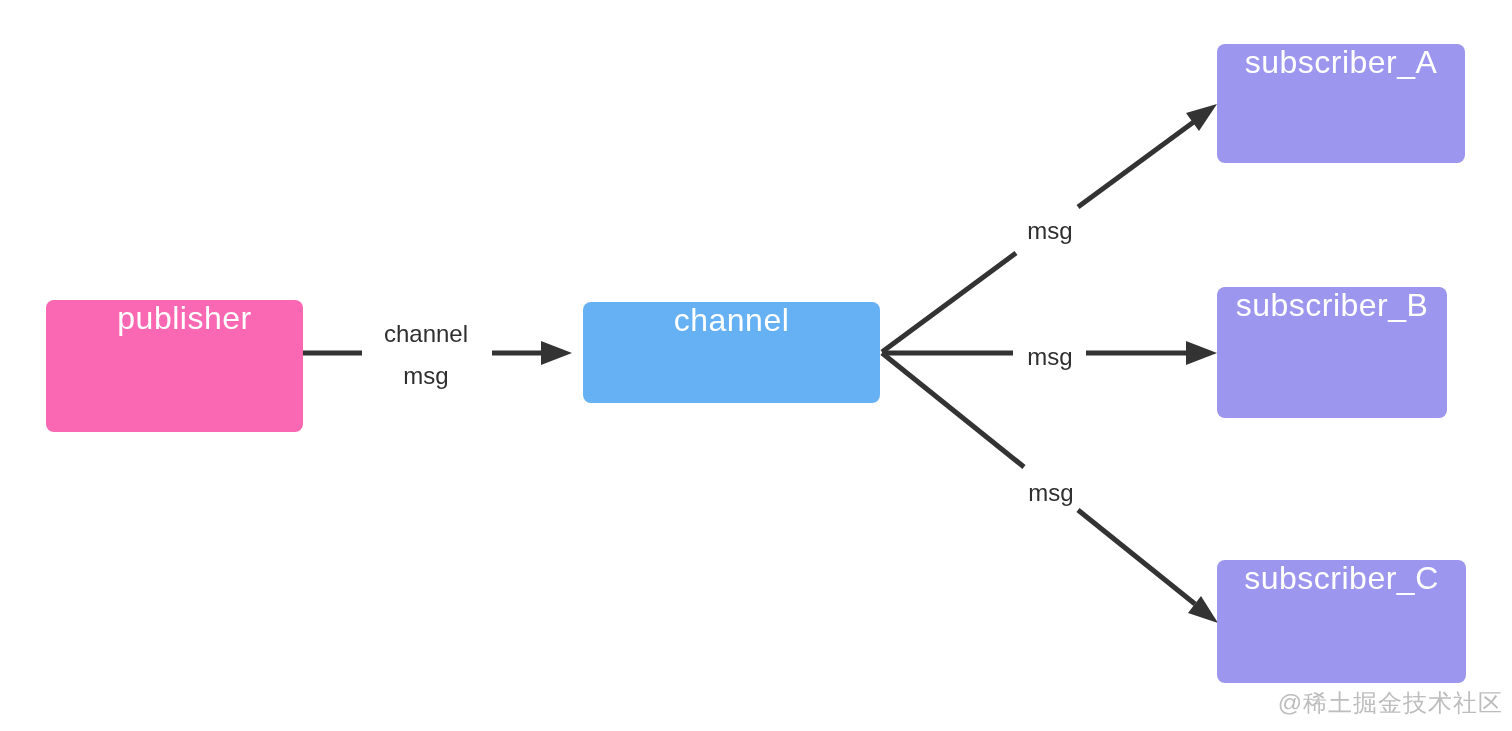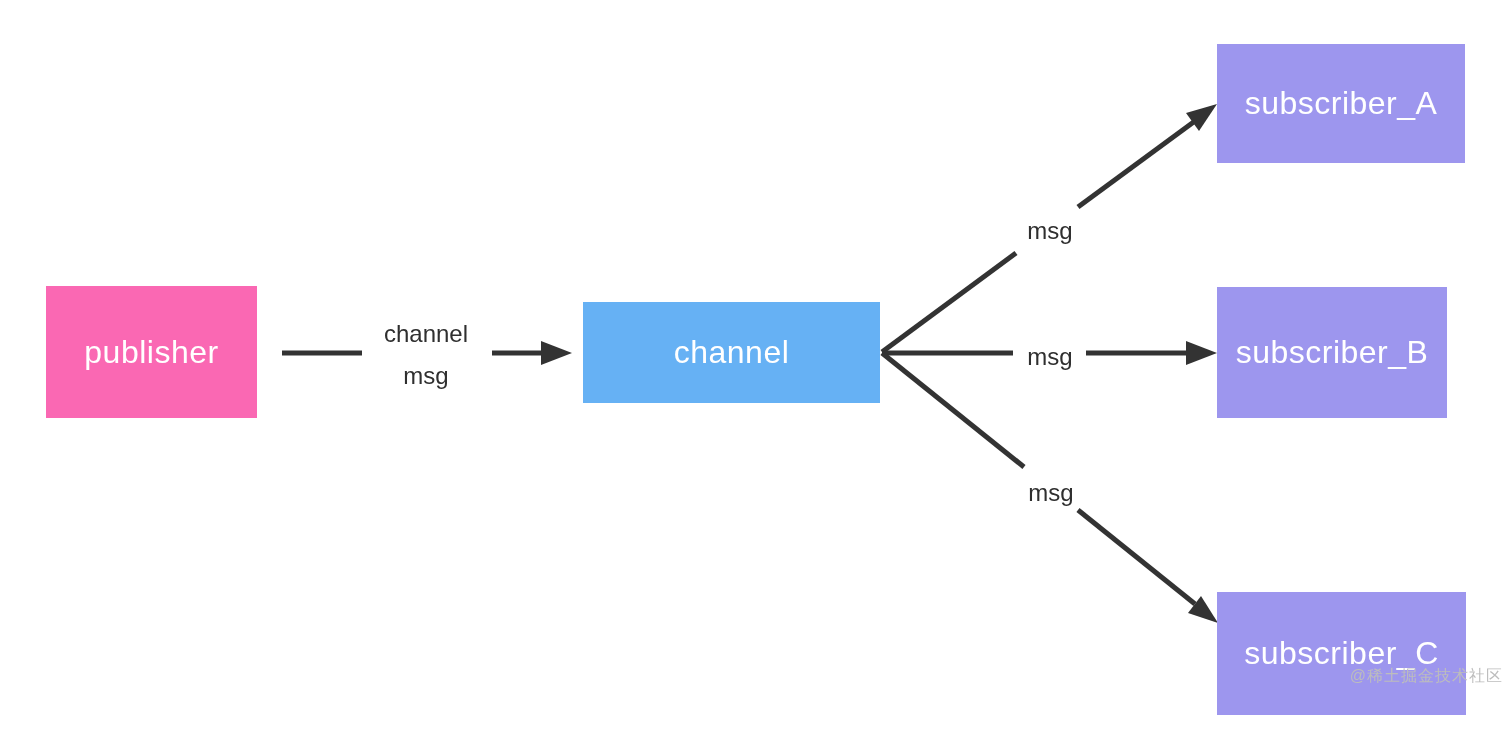--- a/index.html
+++ b/index.html
@@ -29,70 +29,72 @@
     stroke-width: 5;
     fill: none;
   }
   .edge-head {
     fill: var(--color-edge-line, #333);
     stroke: none;
   }
   .node {
     position: absolute;
     display: flex;
-    align-items: center;
+    align-items: flex-start;
     justify-content: center;
     color: var(--color-node-text, #fff);
     font-size: 32px;
     font-weight: 400;
     letter-spacing: 0.5px;
+    border-radius: 8px;
   }
   .node-publisher {
-    left: 46px;  top: 286px;
-    width: 211px; height: 132px;
+    left: 46px;  top: 300px;
+    width: 237px; height: 132px;
     background: var(--color-publisher-fill, #fa68b3);
+    padding-left: 20px;
   }
   .node-channel {
     left: 583px; top: 302px;
     width: 297px; height: 101px;
     background: var(--color-channel-fill, #66b1f4);
   }
   .node-subscriber-a {
     left: 1217px; top: 44px;
     width: 248px; height: 119px;
     background: var(--color-subscriber-fill, #9d96ee);
   }
   .node-subscriber-b {
     left: 1217px; top: 287px;
     width: 230px; height: 131px;
     background: var(--color-subscriber-fill, #9d96ee);
   }
   .node-subscriber-c {
-    left: 1217px; top: 592px;
+    left: 1217px; top: 560px;
     width: 249px; height: 123px;
     background: var(--color-subscriber-fill, #9d96ee);
   }
   .edge-label {
     position: absolute;
     color: var(--color-edge-label, #2f2f2f);
     font-size: 24px;
     line-height: 42px;
     text-align: center;
     white-space: nowrap;
   }
   .edge-label span { display: block; }
   .label-pub-channel { left: 331px; top: 313px; width: 190px; }
   .label-msg-a { left: 1015px; top: 210px; width: 70px; }
   .label-msg-b { left: 1015px; top: 336px; width: 70px; }
   .label-msg-c { left: 1016px; top: 472px; width: 70px; }
   .watermark {
     position: absolute;
     right: 9px;
-    top: 666px;
-    font-size: 16px;
+    top: 687px;
+    font-size: 24px;
     letter-spacing: 1px;
     color: var(--color-watermark-text, #bdbdbd);
   }
 </style>
 </head>
 <body>
 
 <div class="canvas">
 
   <svg class="edges-layer" width="1512" height="731" viewBox="0 0 1512 731">

